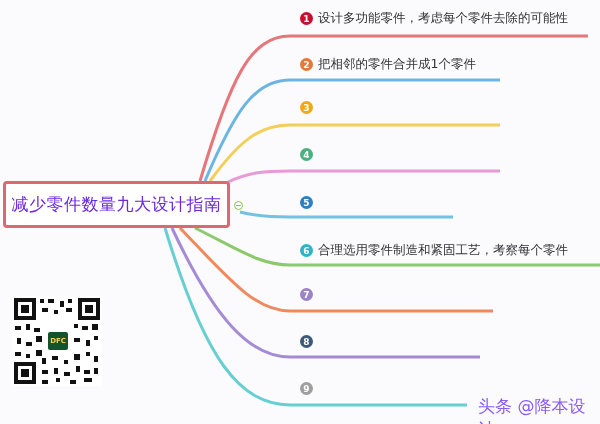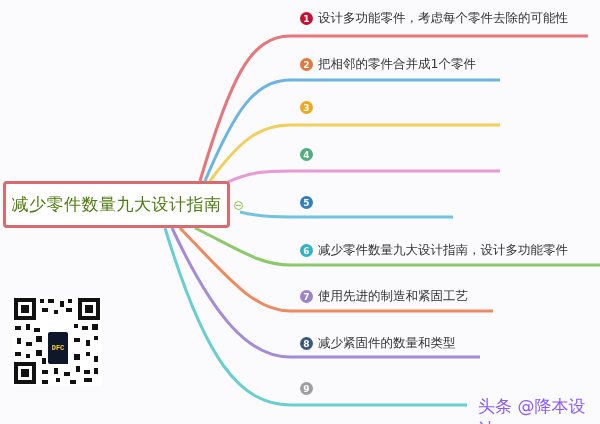--- a/index.html
+++ b/index.html
@@ -2,30 +2,30 @@
 <html><head>
 <meta charset="utf-8">
 <style>
   html, body { margin:0; padding:0; }
   body { width:600px; height:424px; background:#fbfafc; position:relative; overflow:hidden;
          font-family:"DejaVu Sans", sans-serif; }
   #canvas { position:absolute; left:0; top:0; width:600px; height:424px; }
   .root { position:absolute; left:3px; top:181px; width:227px; height:47px; box-sizing:border-box;
           border:3px solid #d96a6f; border-radius:4px; background:#fff;
           display:flex; align-items:center; justify-content:center;
-          font-size:17px; color:#4d7c0f; letter-spacing:0.5px; }
+          font-size:17px; color:#6d28d9; letter-spacing:0.5px; }
   .collapse { position:absolute; left:234px; top:201px; width:9px; height:9px; border-radius:50%;
               border:1px solid #8bc34a; background:#fff; box-sizing:border-box; }
   .collapse::after { content:""; position:absolute; left:1px; right:1px; top:3px; height:1px; background:#8bc34a; }
   .topic { position:absolute; left:300px; display:flex; align-items:center; font-size:12.5px; color:#333; white-space:nowrap; }
   .num { width:13px; height:13px; border-radius:50%; color:#fff; font-size:9px; font-weight:bold;
          display:inline-flex; align-items:center; justify-content:center; margin-right:5px; flex-shrink:0; }
   .qr { position:absolute; left:12px; top:296px; width:90px; height:90px; background:#fff; }
-  .qr-logo { position:absolute; left:36px; top:36px; width:20px; height:32px; background:#0f172a; color:#f5d142;
-             font-size:7px; font-weight:bold; display:flex; align-items:center; justify-content:center; border-radius:2px;font-family:Liberation Mono, monospace; }
+  .qr-logo { position:absolute; left:36px; top:36px; width:20px; height:18px; background:#14532d; color:#f5d142;
+             font-size:7px; font-weight:bold; display:flex; align-items:center; justify-content:center; border-radius:2px; }
   .watermark { position:absolute; left:478px; top:395px; font-size:17px; color:#8b5cf6; }
 </style>
 </head>
 <body>
 
 <svg id="canvas" viewBox="0 0 600 424">
   <path d="M200 181 C 230 80, 250 36, 290 36 L 588 36" stroke="#e5777b" stroke-width="3" fill="none"></path>
   <path d="M205 181 C 235 110, 255 80, 290 80 L 500 80" stroke="#6cb5e3" stroke-width="3" fill="none"></path>
   <path d="M210 181 C 240 140, 260 125, 290 125 L 500 125" stroke="#f2cf5b" stroke-width="3" fill="none"></path>
   <path d="M228 182 C 250 172, 265 171, 290 171 L 500 171" stroke="#e89ad6" stroke-width="3" fill="none"></path>
@@ -51,29 +51,27 @@
   <span class="num" style="background:#f0a818">3</span>
 </div>
 <div class="topic" style="top:148px">
   <span class="num" style="background:#4caf7d">4</span>
 </div>
 <div class="topic" style="top:196px">
   <span class="num" style="background:#2f7fc4">5</span>
 </div>
 <div class="topic" style="top:242px">
   <span class="num" style="background:#2fb3c8">6</span>
-  <span>减少零件数量九大设计指南，设计多功能零件</span>
+  <span>合理选用零件制造和紧固工艺，考察每个零件</span>
 </div>
 <div class="topic" style="top:288px">
   <span class="num" style="background:#9c83c9">7</span>
-  <span>使用先进的制造和紧固工艺</span>
 </div>
 <div class="topic" style="top:335px">
   <span class="num" style="background:#3b5a7a">8</span>
-  <span>减少紧固件的数量和类型</span>
 </div>
 <div class="topic" style="top:382px">
   <span class="num" style="background:#9e9e9e">9</span>
 </div>
 
 <div class="qr">
   <svg width="90" height="90" viewBox="0 0 90 90">
     <rect x="2" y="2" width="22" height="22" fill="#111"></rect>
       <rect x="6" y="6" width="14" height="14" fill="#fff"></rect>
       <rect x="9" y="9" width="8" height="8" fill="#111"></rect>

